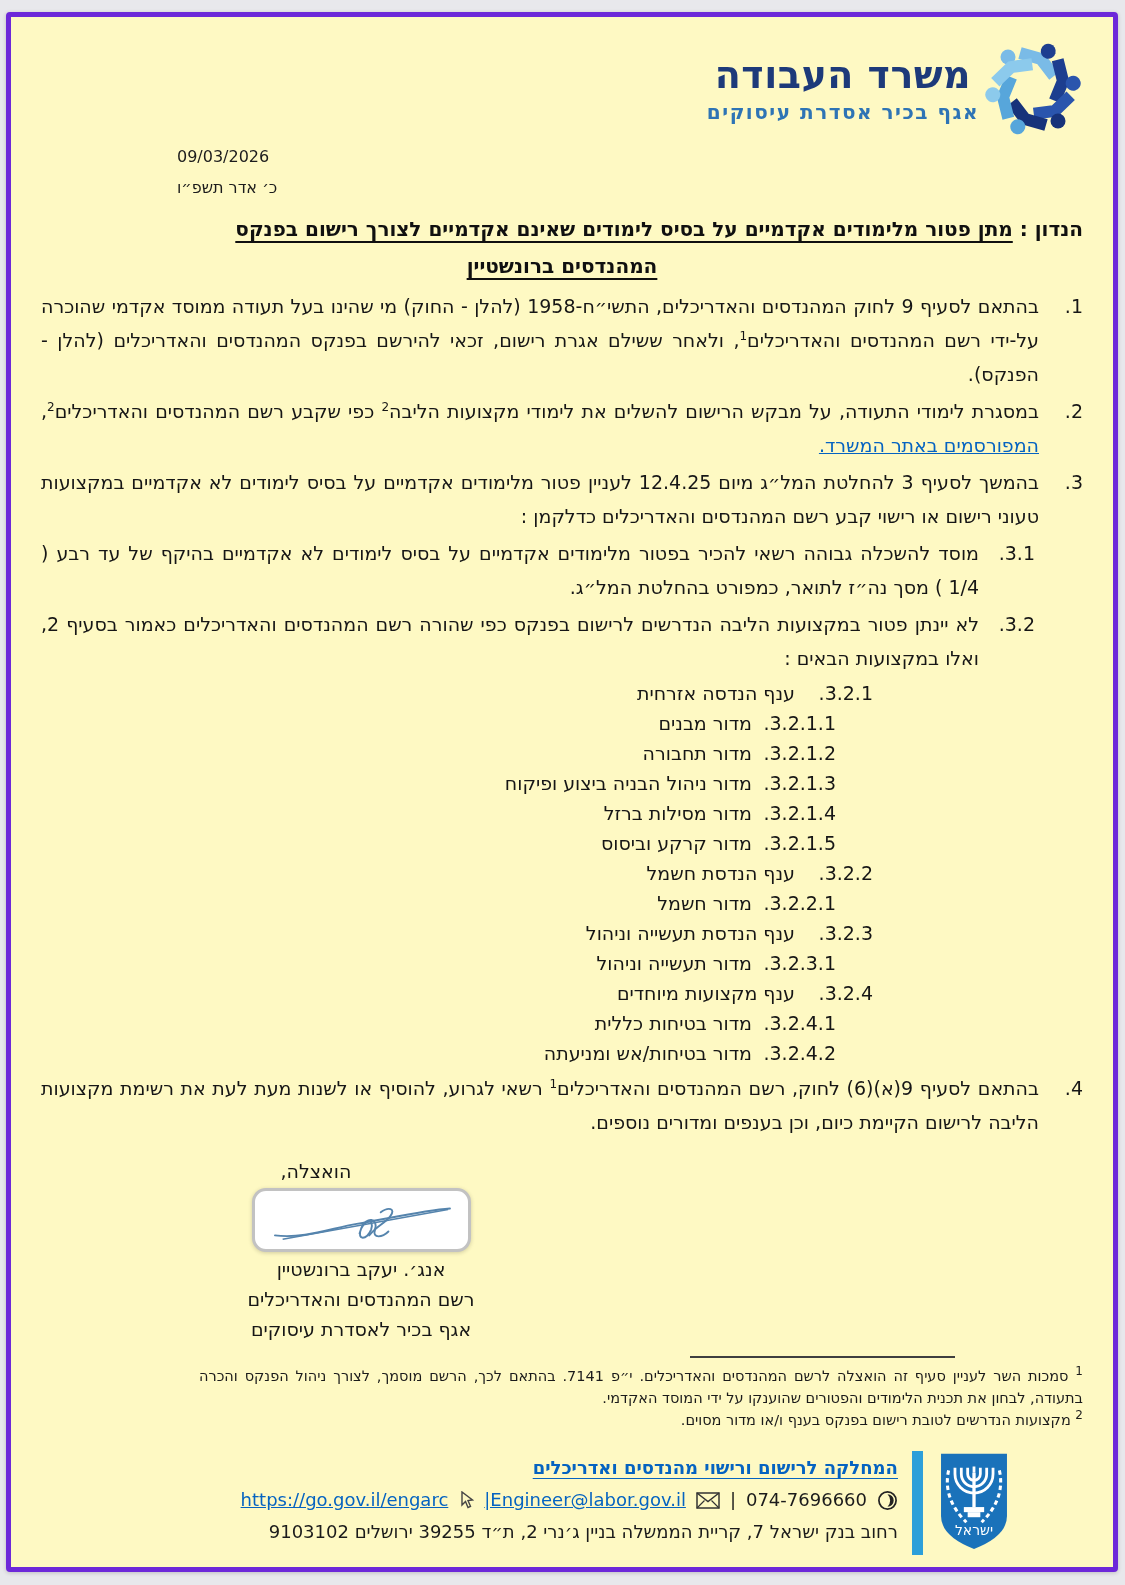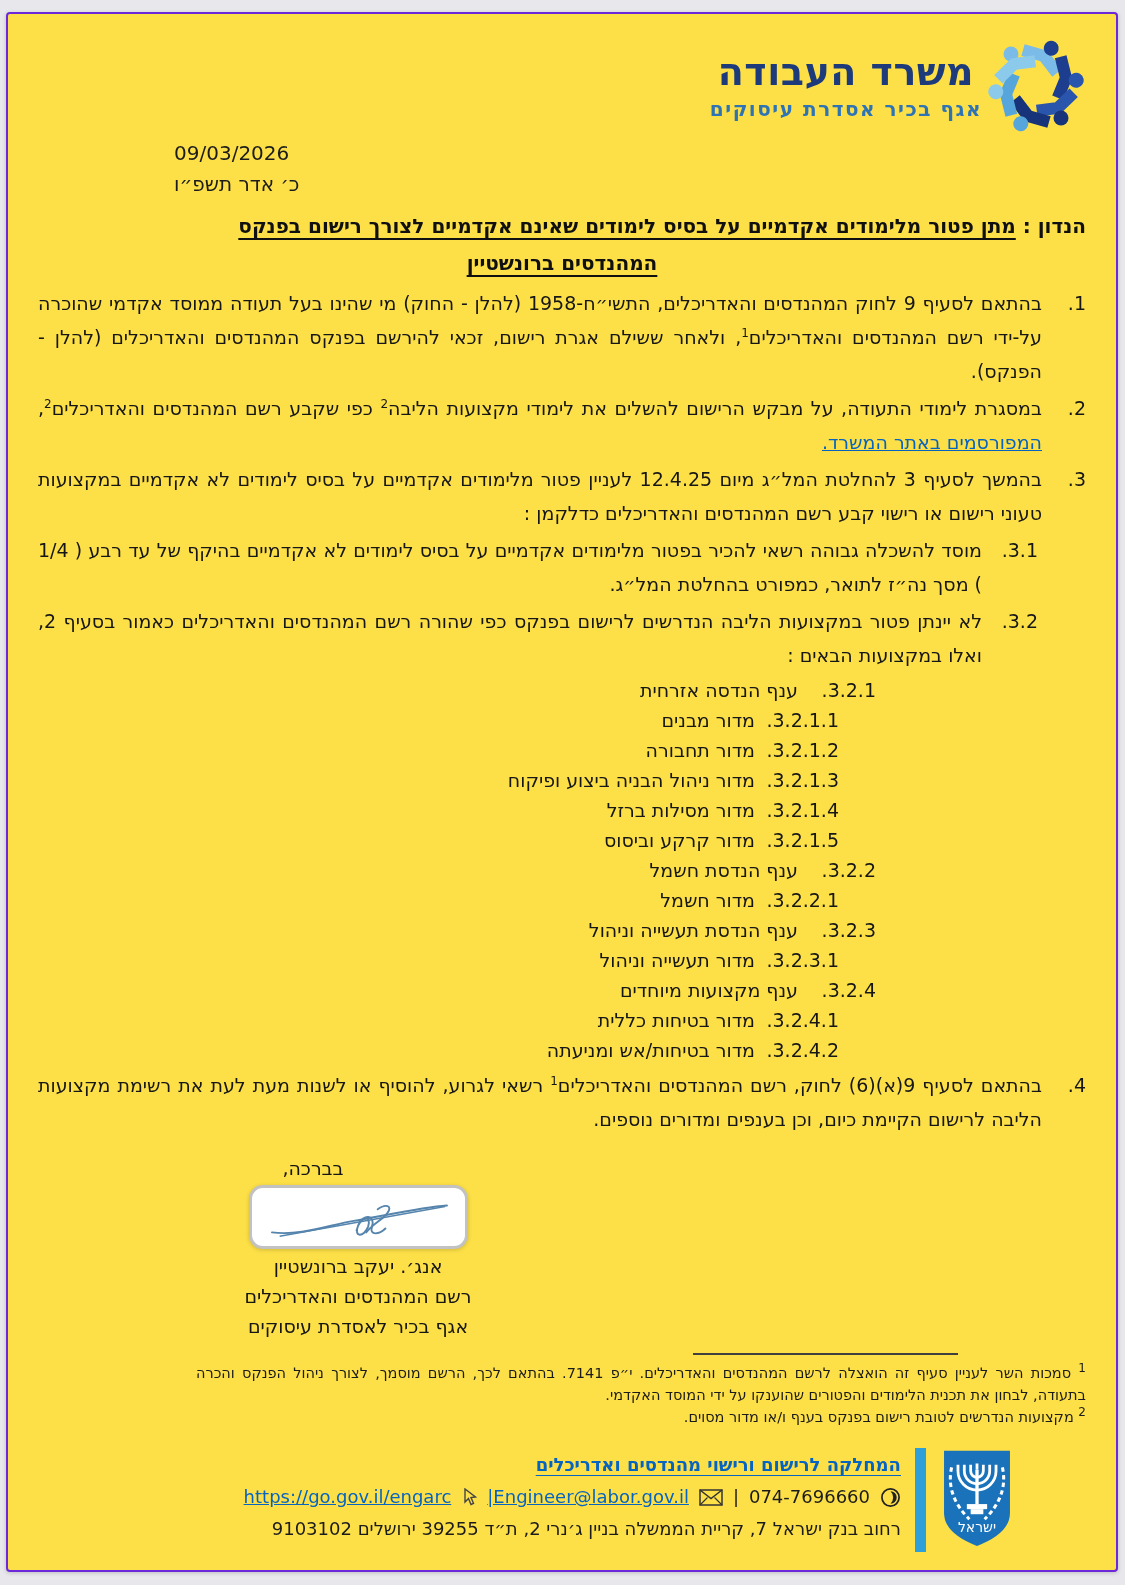--- a/index.html
+++ b/index.html
@@ -1,30 +1,30 @@
 <!DOCTYPE html>
 <html lang="he"><head>
 <meta charset="utf-8">
 <style>
   html,body{margin:0;padding:0;background:#e8e8ec;font-family:"DejaVu Sans",sans-serif;}
   .page{
     position:relative;width:1112px;height:1560px;margin:12px 0 13px 6px;
-    background:#fde047;border:2px solid #6d28d9;border-radius:4px;
+    background:#fef9c3;border:5px solid #6d28d9;border-radius:4px;
     box-shadow:0 1px 4px rgba(0,0,0,.18);
     padding:0 30px;box-sizing:border-box;overflow:hidden;
     direction:rtl;color:#161616;
   }
   
   .header{display:flex;justify-content:flex-start;align-items:center;padding-top:22px;}
   .logo-icon{width:100px;height:100px;margin-left:4px;flex:0 0 auto;}
   .logo-text{text-align:center;padding-left:6px;}
   .logo-title{font-size:38px;font-weight:bold;color:#1d3a7a;line-height:1.15;letter-spacing:.5px;}
   .logo-sub{font-size:20px;font-weight:bold;color:#2e74b5;letter-spacing:1.5px;margin-top:2px;}
   
-  .dateblock{direction:ltr;text-align:left;padding-left:136px;margin-top:2px;font-size:20px;line-height:31px;color:#1c1c1c;}
+  .dateblock{direction:ltr;text-align:left;padding-left:136px;margin-top:2px;font-size:16px;line-height:31px;color:#1c1c1c;}
   
   .subject{margin-top:8px;font-size:20px;font-weight:bold;color:#101010;}
   .subject .l1{text-align:right;line-height:37px;}
   .subject .l2{text-align:center;line-height:37px;}
   .u{text-decoration:underline;text-underline-offset:5px;}
   
   .list{margin-top:4px;}
   .item{display:flex;margin:3px 0;font-size:19px;line-height:34px;}
   .item .num{flex:0 0 auto;min-width:44px;}
   .item .txt{flex:1;text-align:justify;}
@@ -188,21 +188,21 @@
         <span class="txt">מדור בטיחות/אש ומניעתה</span>
       </div>
 
     <div class="item">
       <span class="num">4.</span>
       <span class="txt"><span>בהתאם לסעיף 9(א)(6) לחוק, רשם המהנדסים והאדריכלים</span><sup>1</sup><span> רשאי לגרוע, להוסיף או לשנות מעת לעת את רשימת מקצועות הליבה לרישום הקיימת כיום, וכן בענפים ומדורים נוספים.</span></span>
     </div>
   </div>
 
   <div class="sig">
-    <div class="closing">בברכה,</div>
+    <div class="closing">הואצלה,</div>
     <div class="sigbox">
       <svg width="195" height="50" viewBox="0 0 200 52">
         <path d="M10,42 C40,46 70,34 95,30 C130,24 165,16 192,14" stroke="#5584ad" stroke-width="2" fill="none" stroke-linecap="round"></path>
         <path d="M18,46 L190,15" stroke="#5584ad" stroke-width="1.6" fill="none"></path>
         <path d="M98,40 c4,-16 16,-16 12,-4 c-4,11 -16,12 -10,-2 c5,-12 18,-10 14,2 c-3,10 8,8 14,2" stroke="#5584ad" stroke-width="2" fill="none" stroke-linecap="round"></path>
         <path d="M120,18 c8,-6 16,-4 10,4 c-5,7 -14,10 -22,20" stroke="#5584ad" stroke-width="2" fill="none" stroke-linecap="round"></path>
       </svg>
     </div>
     <div class="line">אנג׳. יעקב ברונשטיין</div>
     <div class="line">רשם המהנדסים והאדריכלים</div>

